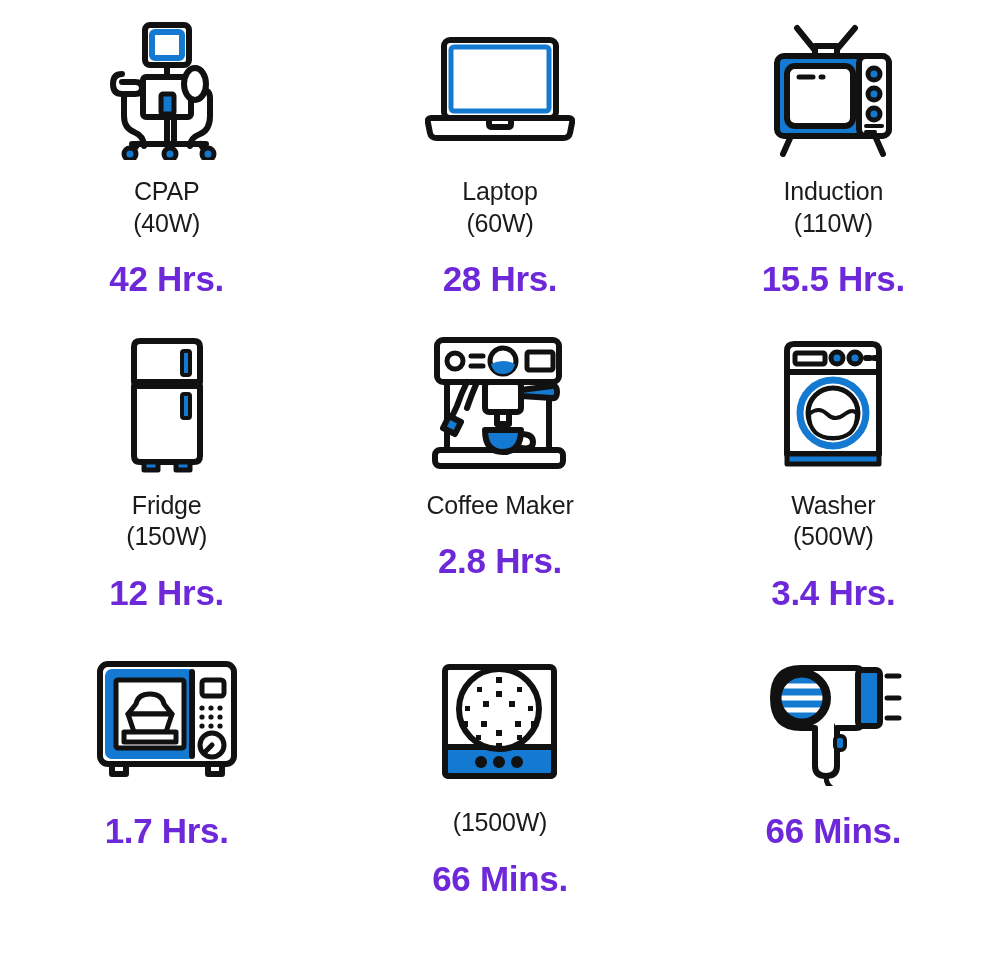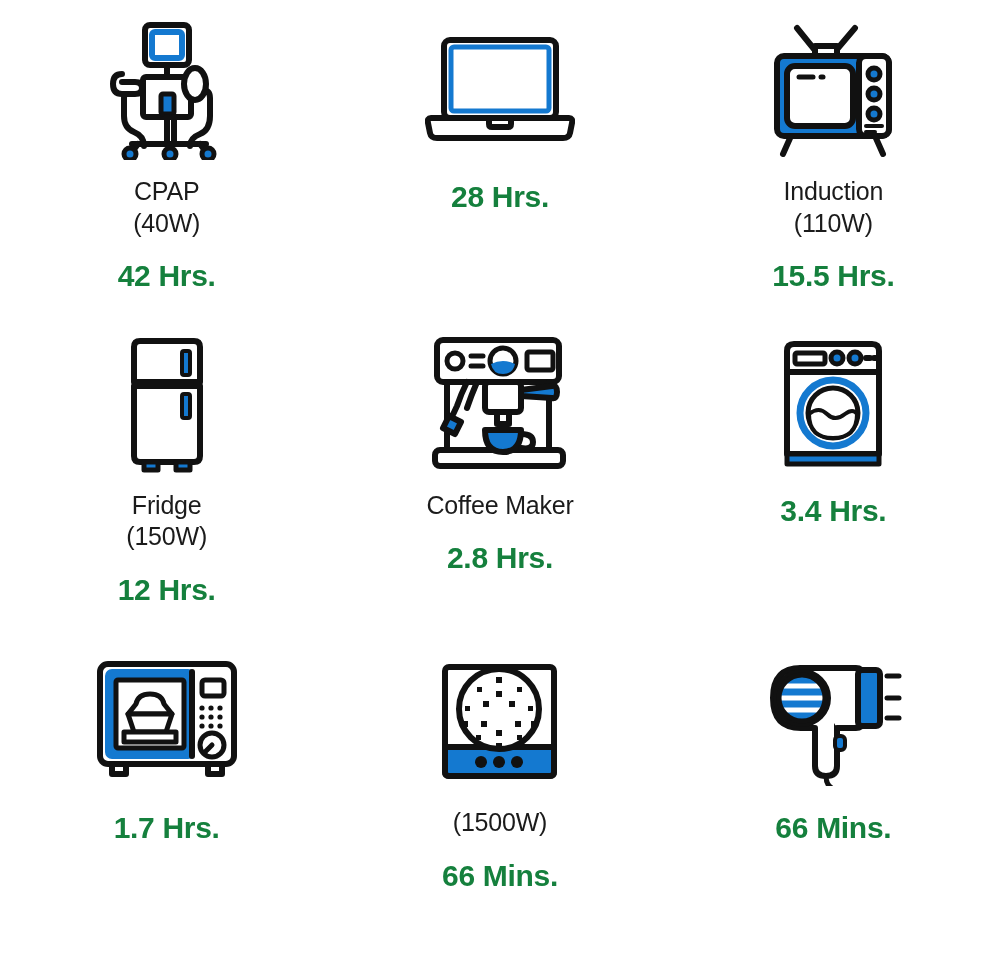--- a/index.html
+++ b/index.html
@@ -41,22 +41,22 @@
     text-align: center;
     color: #1b1b1b;
     font-size: 25px;
     line-height: 1.26;
     font-weight: 400;
     letter-spacing: -0.2px;
   }
   .labels .watt { display: block; }
   .runtime {
     margin-top: 20px;
-    color: #15803d;
-    font-size: 30px;
+    color: #6d28d9;
+    font-size: 35px;
     font-weight: 700;
     letter-spacing: -0.3px;
     text-align: center;
   }
   
   .r2 .icon-wrap { margin-top: 4px; }
   .r3 .icon-wrap { margin-top: 4px; }
 </style>
 </head>
 <body>
@@ -101,20 +101,24 @@
     <div class="icon-wrap">
       <svg width="150" height="140" viewBox="0 0 150 140">
         <g fill="none" stroke="#111111" stroke-width="6" stroke-linecap="round" stroke-linejoin="round">
           <rect x="19" y="20" width="112" height="78" rx="6" fill="#ffffff"></rect>
           <rect x="26" y="27" width="98" height="64" rx="3" fill="#ffffff" stroke="#1479d0" stroke-width="5"></rect>
           <path d="M6 98 L144 98 Q148 98 147 103 L145 113 Q144 118 138 118 L12 118 Q6 118 5 113 L3 103 Q2 98 6 98 Z" fill="#ffffff"></path>
           <path d="M66 98 L84 98 Q86 98 86 101 L86 104 Q86 107 83 107 L67 107 Q64 107 64 104 L64 101 Q64 98 66 98 Z" fill="#ffffff"></path>
         </g>
       </svg>
     </div>
+    <div class="labels">
+      <span>Laptop</span>
+      <span class="watt">(60W)</span>
+    </div>
     <div class="runtime">28 Hrs.</div>
   </div>
 
   <div class="cell r1">
     <div class="icon-wrap">
       <svg width="140" height="140" viewBox="0 0 140 140">
         <g fill="none" stroke="#111111" stroke-width="6" stroke-linecap="round" stroke-linejoin="round">
           <path d="M55 34 L34 8"></path>
           <path d="M70 34 L92 8"></path>
           <rect x="52" y="26" width="22" height="12" fill="#ffffff"></rect>
@@ -213,20 +217,24 @@
         </g>
         <path d="M36 80 Q46 72 54 80 Q62 88 72 80 Q80 74 84 80 Q84 104 60 104 Q36 104 36 80 Z" fill="#ffffff" stroke="#111111" stroke-width="4" stroke-linejoin="round"></path>
         <rect x="22" y="19" width="30" height="11" rx="2" fill="#ffffff" stroke="#111111" stroke-width="5"></rect>
         <circle cx="64" cy="24" r="6" fill="#1479d0" stroke="#111111" stroke-width="5"></circle>
         <circle cx="82" cy="24" r="6" fill="#1479d0" stroke="#111111" stroke-width="5"></circle>
         <g stroke="#111111" stroke-width="6" stroke-linecap="round">
           <path d="M93 24 L97 24"></path>
           <path d="M101 24 L103 24"></path>
         </g>
       </svg>
+    </div>
+    <div class="labels">
+      <span>Washer</span>
+      <span class="watt">(500W)</span>
     </div>
     <div class="runtime">3.4 Hrs.</div>
   </div>
 
   <div class="cell r3">
     <div class="icon-wrap">
       <svg width="150" height="130" viewBox="0 0 150 130">
         <g fill="none" stroke="#111111" stroke-width="6" stroke-linecap="round" stroke-linejoin="round">
           <rect x="8" y="8" width="134" height="100" rx="8" fill="#ffffff"></rect>
           <rect x="16" y="16" width="84" height="84" rx="4" fill="#1479d0" stroke="#1479d0" stroke-width="6"></rect>

